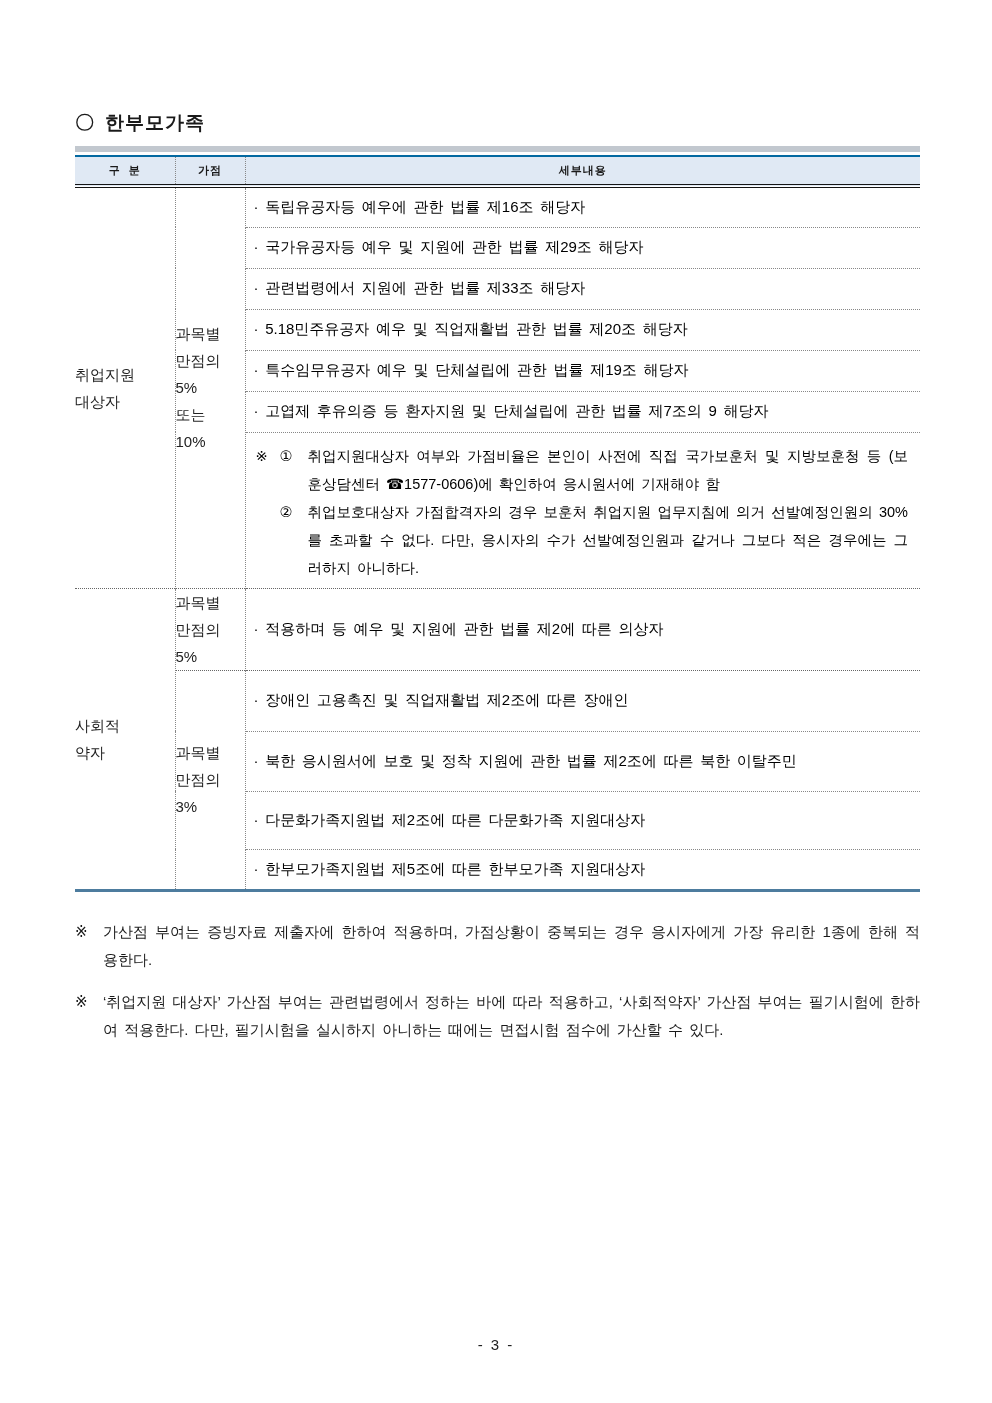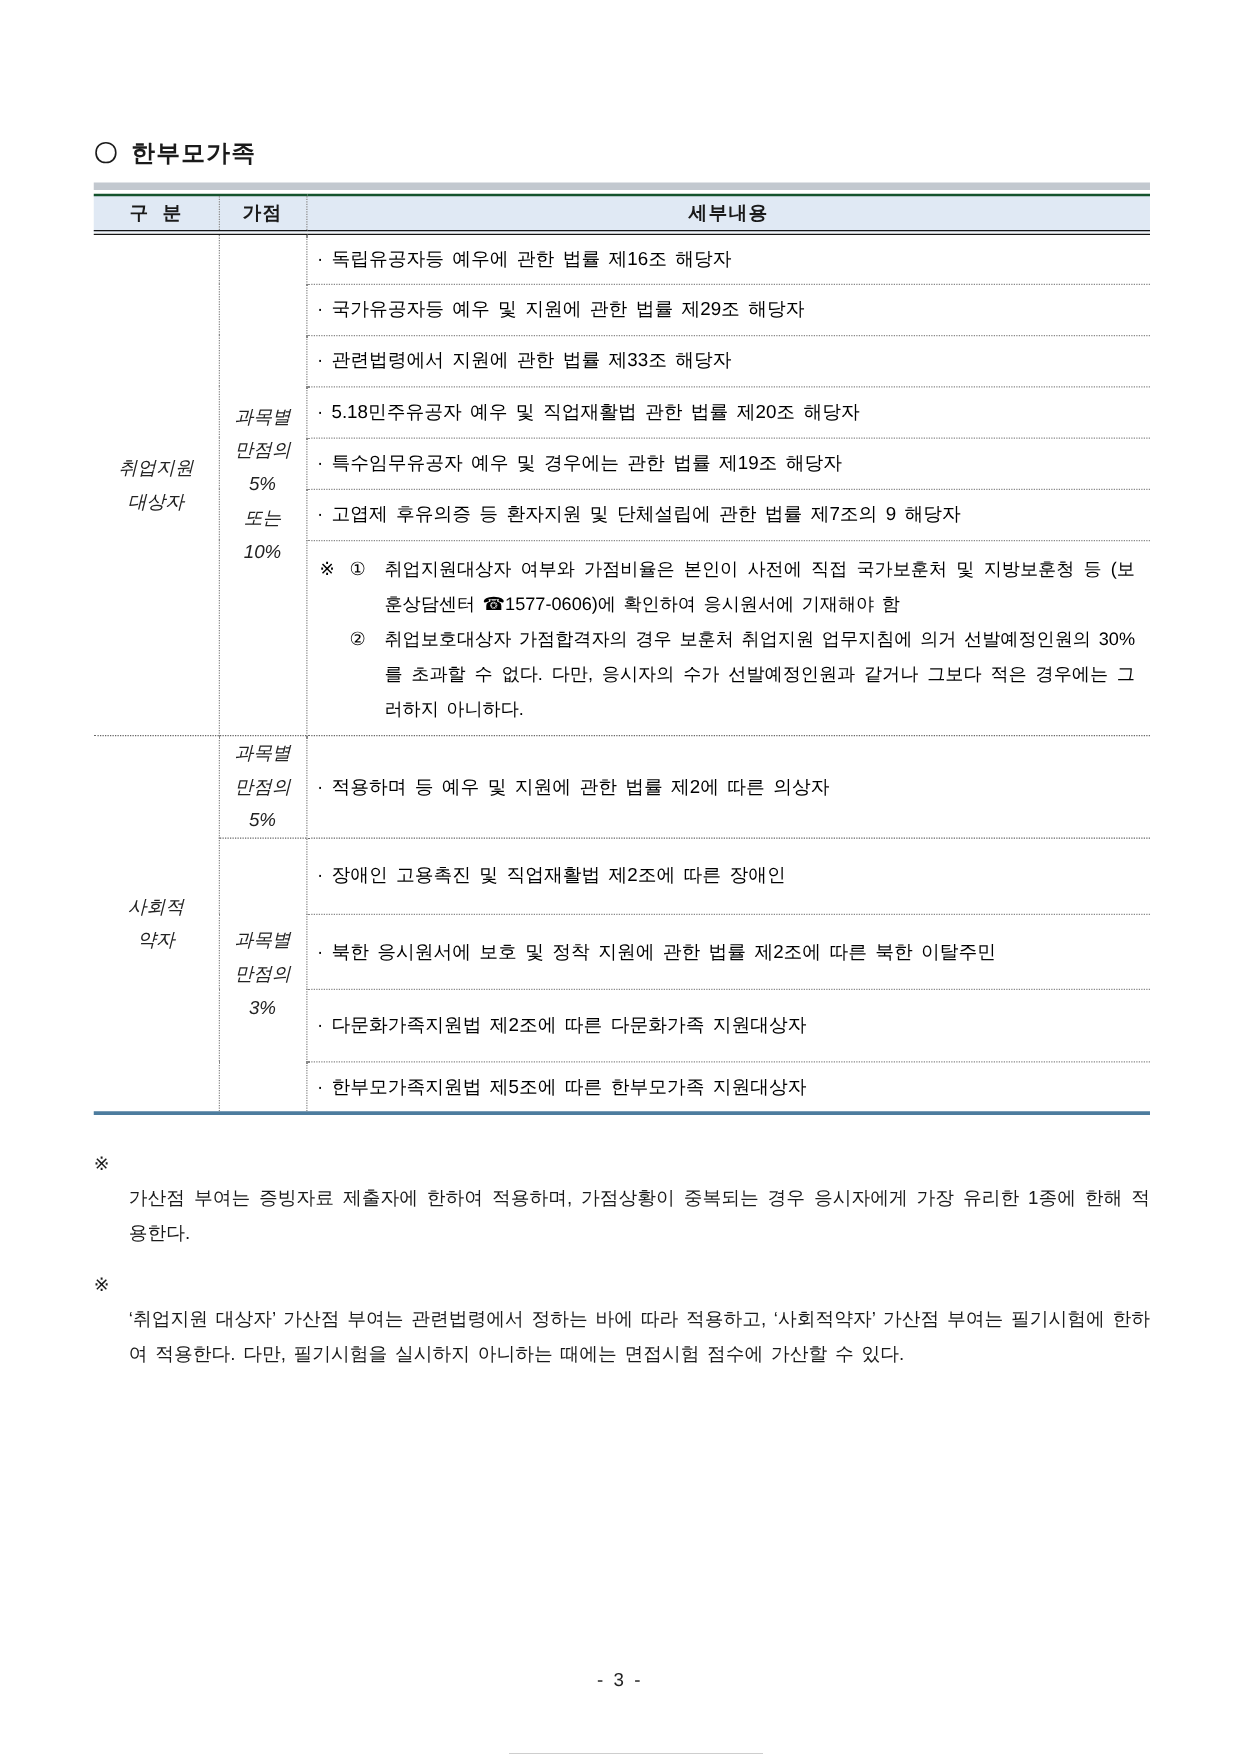--- a/index.html
+++ b/index.html
@@ -24,30 +24,30 @@
   }
 
   .table-wrap { border-bottom:3px solid #4d7c9e; }
   table.pref {
     width:845px; border-collapse:collapse; table-layout:fixed;
   }
   col.c1 { width:100px; } col.c2 { width:70px; } col.c3 { width:675px; }
 
   table.pref thead th {
     height:30px; background:#e0e9f4;
-    border-top:2px solid #14532d; border-bottom:4px double #151515;
-    font-size:15px; font-weight:bold; text-align:center;
+    border-top:2px solid #0369a1; border-bottom:4px double #151515;
+    font-size:11px; font-weight:bold; text-align:center;
     white-space:pre-wrap; letter-spacing:1px;
   }
   th.h-cat, th.h-pts { border-right:1px dotted #888; }
 
   table.pref td { font-size:15px; vertical-align:middle; }
   td.cat, td.pts {
-    text-align:center; white-space:pre-line; line-height:27px;
-    border-right:1px dotted #888; color:#222;font-style:italic;
+    white-space:pre-line; line-height:27px;
+    border-right:1px dotted #888; color:#222;
   }
   td.detail { padding-left:8px; word-spacing:2.5px; color:#000000; }
   tr.sep td.detail { border-top:1px dotted #888; }
   tr.group-start td { border-top:1px dotted #666; }
   tr.sub-start td { border-top:1px dotted #666; }
 
   td.note-cell { vertical-align:top; padding-left:0; }
   .note {
     display:flex; padding:9px 8px 6px 10px;
     font-size:14.5px; line-height:28px; word-spacing:2px;
@@ -55,21 +55,21 @@
   .note-marker { width:24px; flex:none; }
   .note-items { flex:1; }
   .note-item { display:flex; }
   .note-num { width:28px; flex:none; }
   .note-text { flex:1; text-align:justify; padding-right:4px; }
 
   .footnotes { margin-top:26px; }
   .footnote { display:flex; font-size:15px; line-height:28px; word-spacing:2px; }
   .footnote + .footnote { margin-top:14px; }
   .fn-marker { width:28px; flex:none; }
-  .fn-text { flex:1; text-align:justify;margin-top:27px; }
+  .fn-text { flex:1; text-align:justify; }
 
   .page-number {
     position:absolute; left:0; right:0; top:1336px;
     text-align:center; font-size:15px; letter-spacing:2px; color:#222;
   }
 </style>
 </head>
 <body>
 
 <div class="page">
@@ -110,21 +110,21 @@
           <tr class="sep" style="height:41px">
             <td class="detail">· 국가유공자등 예우 및 지원에 관한 법률 제29조 해당자</td>
           </tr>
           <tr class="sep" style="height:41px">
             <td class="detail">· 관련법령에서 지원에 관한 법률 제33조 해당자</td>
           </tr>
           <tr class="sep" style="height:41px">
             <td class="detail">· 5.18민주유공자 예우 및 직업재활법 관한 법률 제20조 해당자</td>
           </tr>
           <tr class="sep" style="height:41px">
-            <td class="detail">· 특수임무유공자 예우 및 경우에는 관한 법률 제19조 해당자</td>
+            <td class="detail">· 특수임무유공자 예우 및 단체설립에 관한 법률 제19조 해당자</td>
           </tr>
           <tr class="sep" style="height:41px">
             <td class="detail">· 고엽제 후유의증 등 환자지원 및 단체설립에 관한 법률 제7조의 9 해당자</td>
           </tr>
           <tr class="sep" style="height:121px">
             <td class="detail note-cell">
               <div class="note">
                 <span class="note-marker">※</span>
                 <div class="note-items">
                   <div class="note-item">

